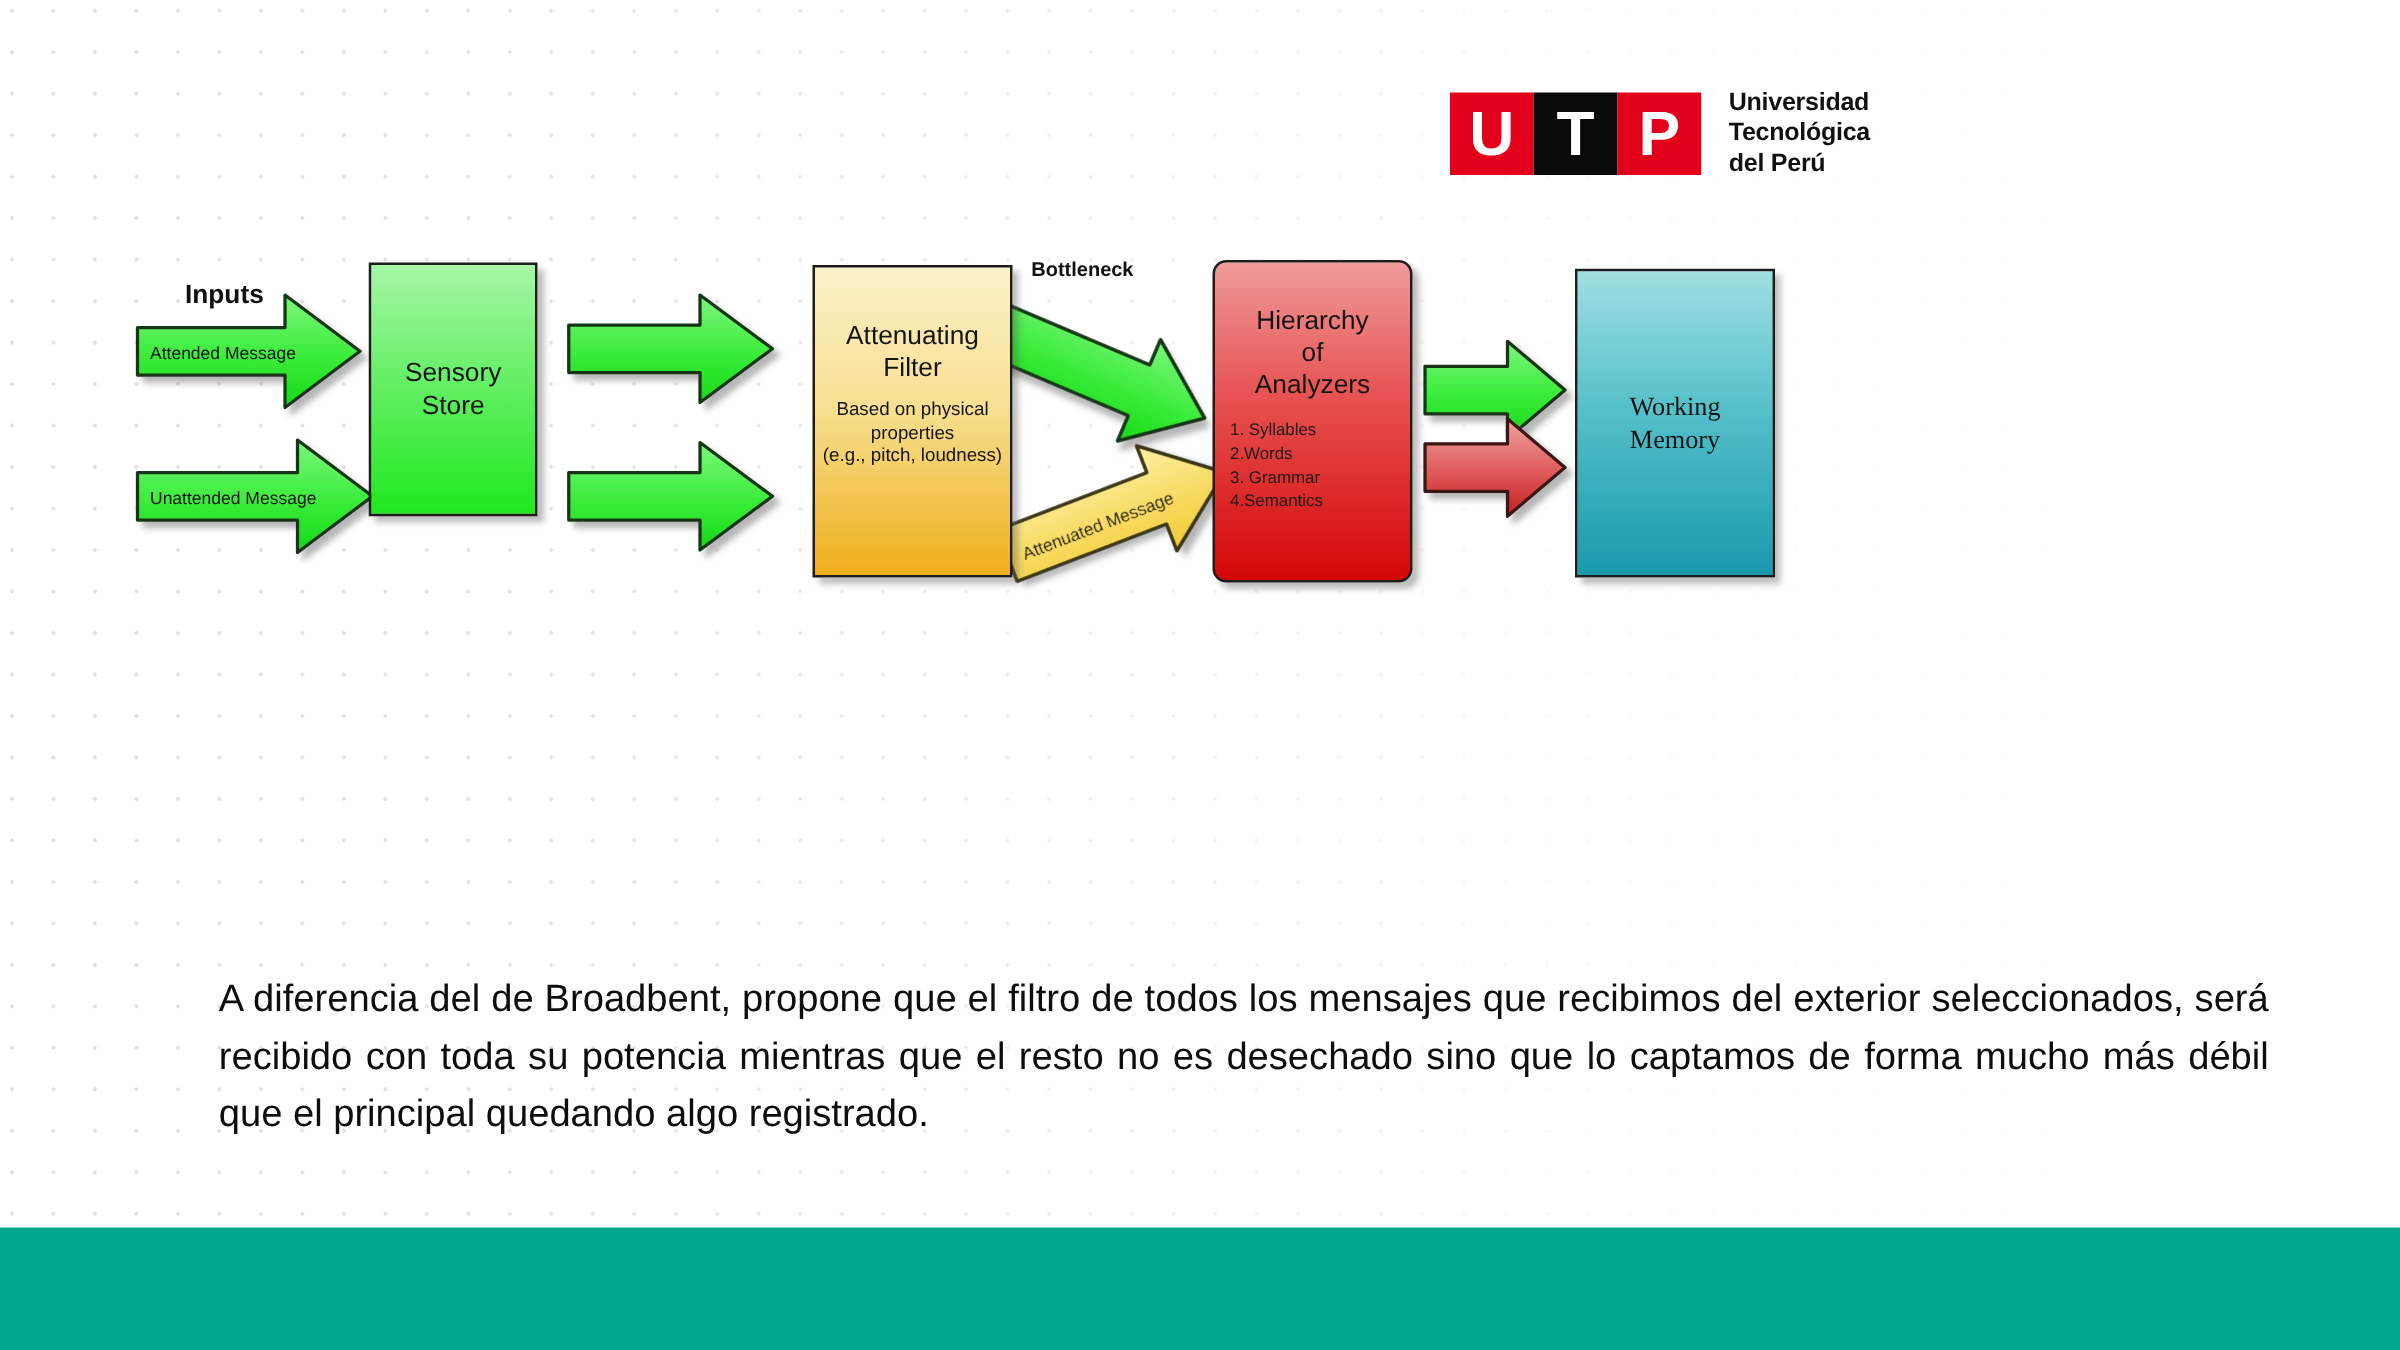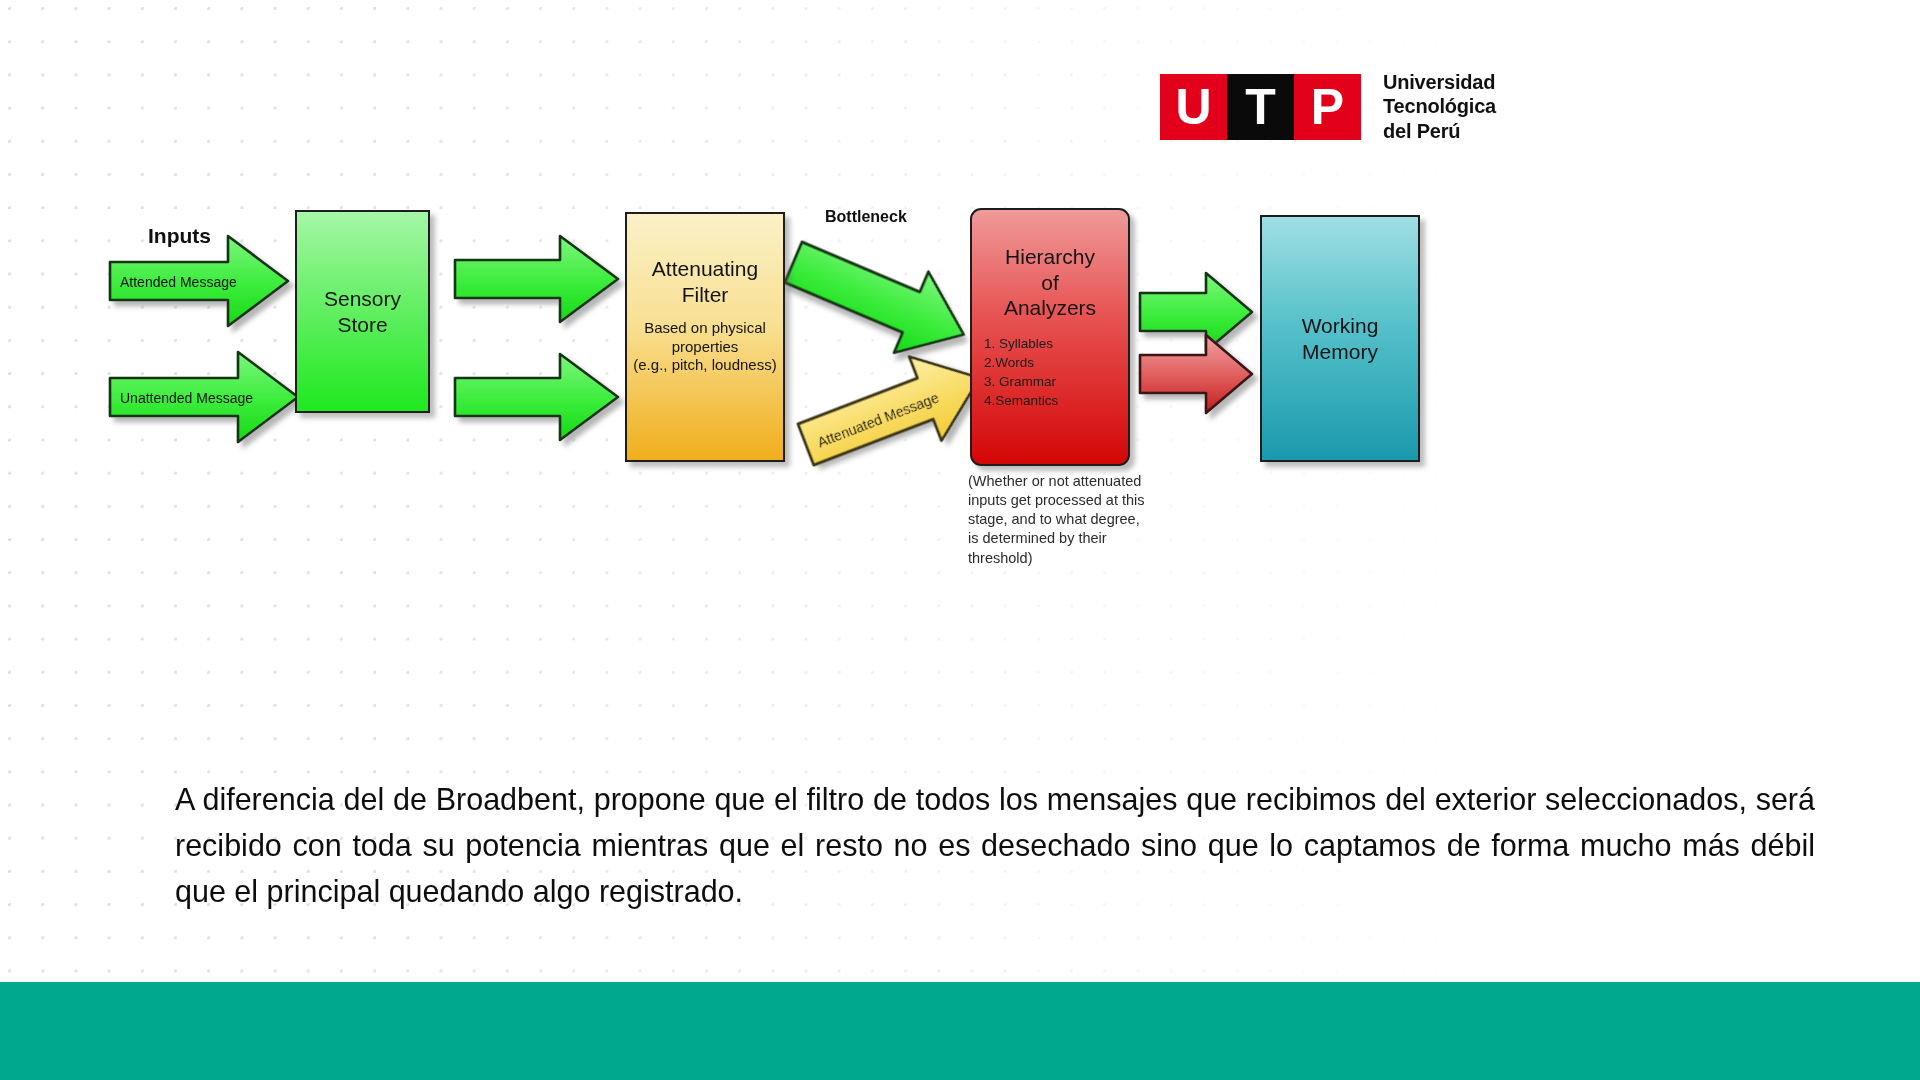--- a/index.html
+++ b/index.html
@@ -132,21 +132,21 @@
 
   #box-sensory {
     left: 185px;
     top: 10px;
     width: 135px;
     height: 203px;
     background: linear-gradient(to bottom, #a6f7a6 0%, #6ef06e 40%, #1fe81f 100%);
     justify-content: center;
   }
   #box-filter {
-    left: 515px;
+    left: 540px;
     top: 12px;
     width: 160px;
     height: 250px;
     background: linear-gradient(to bottom, #faeec0 0%, #f7dd8e 45%, #f0b battleship 100%);
     background: linear-gradient(to bottom, #fbf1c8 0%, #f8e092 45%, #f0ae1c 100%);
     padding-top: 42px;
   }
   #box-hierarchy {
     left: 860px;
     top: 8px;
@@ -156,20 +156,21 @@
     padding-top: 34px;
     border-radius: 11px;
   }
   #box-working {
     left: 1150px;
     top: 15px;
     width: 160px;
     height: 247px;
     background: linear-gradient(to bottom, #9fdfe3 0%, #55c0ca 45%, #1a99ad 100%);
     justify-content: center;
+    font-family: Liberation Serif, serif;
   }
 
   #hierarchy-list {
     margin-top: 14px;
     font-size: 13.5px;
     line-height: 1.40;
     text-align: left;
     align-self: flex-start;
     padding-left: 12px;
     color: #1b1b1b;
@@ -344,27 +345,20 @@
         <div>3. Grammar</div>
         <div>4.Semantics</div>
       </div>
     </div>
 
     <div class="dbox" id="box-working">
       <div class="bt">Working</div>
       <div class="bt">Memory</div>
     </div>
 
-    <div id="hierarchy-note">
-      <div>(Whether or not attenuated</div>
-      <div>inputs get processed at this</div>
-      <div>stage, and to what degree,</div>
-      <div>is determined by their</div>
-      <div>threshold)</div>
-    </div>
 
   </div>
 
   <p id="body-paragraph"><span>A diferencia del de Broadbent, propone que el filtro de todos los mensajes que recibimos del exterior seleccionados, será recibido con toda su potencia mientras que el resto </span><b>no es desechado</b><span> sino que lo </span><b>captamos</b><span> de forma mucho </span><b>más débil</b><span> que el principal quedando algo registrado.</span></p>
 
   <div id="bottom-band"></div>
 
 </div>
 
 </body></html>

